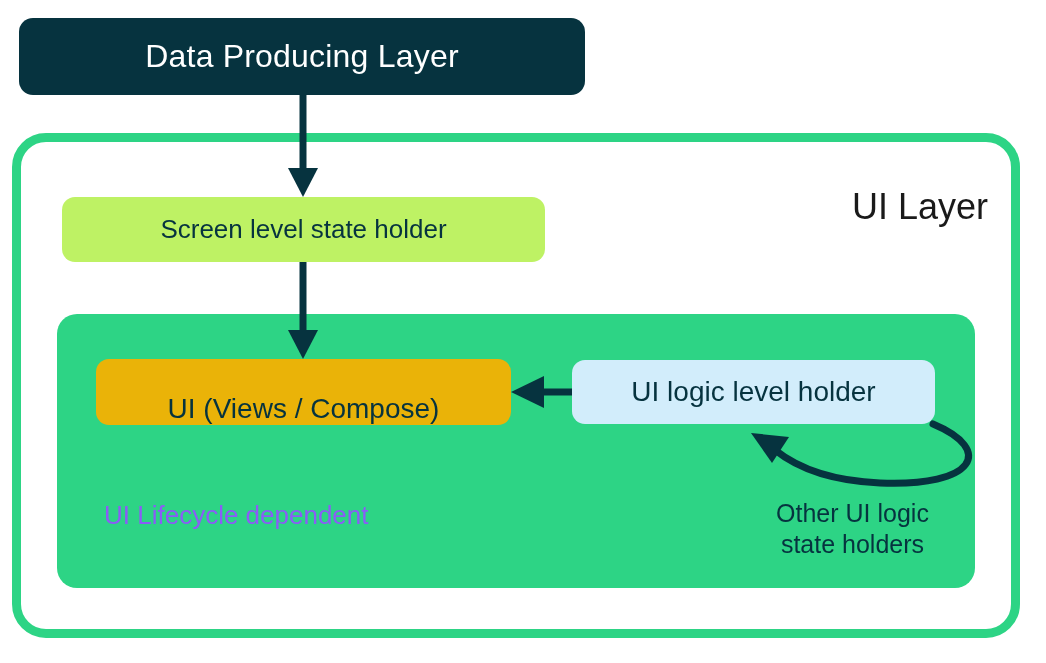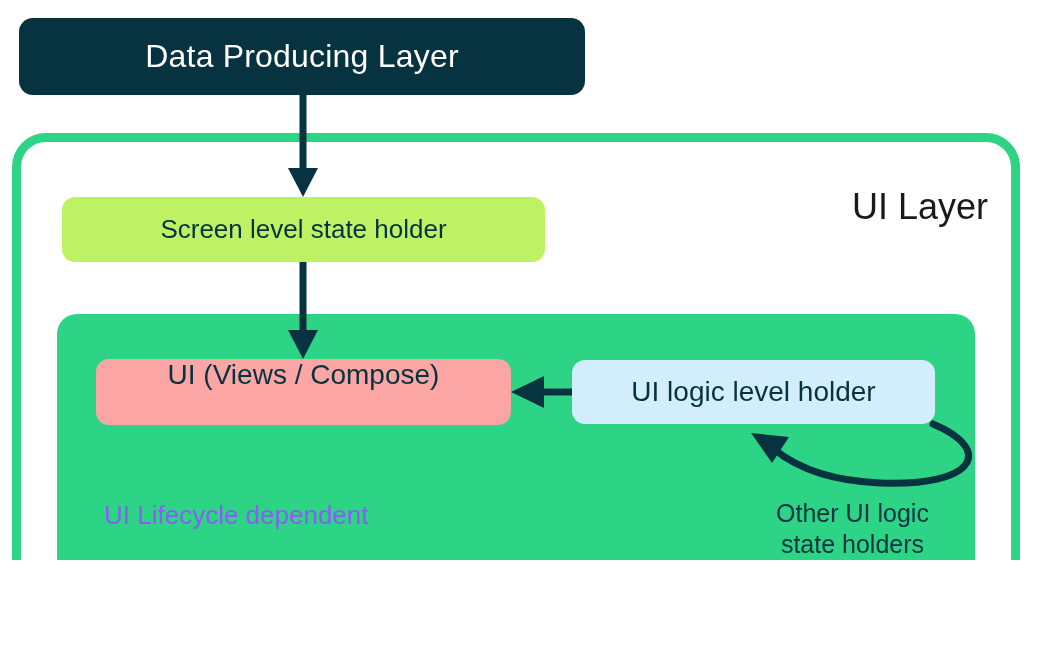--- a/index.html
+++ b/index.html
@@ -6,21 +6,21 @@
     margin: 0;
     padding: 0;
     background: #ffffff;
   }
   body {
     font-family: "Liberation Sans", sans-serif;
   }
   #canvas {
     position: relative;
     width: 1046px;
-    height: 560px;
+    height: 663px;
     background: #ffffff;
     overflow: hidden;
   }
 
   
   .box-data-producing {
     position: absolute;
     left: 19px;
     top: 18px;
     width: 566px;
@@ -98,24 +98,24 @@
     white-space: nowrap;
   }
 
   
   .box-ui-views {
     position: absolute;
     left: 96px;
     top: 359px;
     width: 415px;
     height: 66px;
-    background: #fca5a5;
+    background: #eab308;
     border-radius: 13px;
     display: flex;
-    align-items: flex-start;
+    align-items: flex-end;
     justify-content: center;
   }
   .box-ui-views .label {
     color: #06333F;
     font-size: 28px;
     white-space: nowrap;
   }
 
   
   .box-ui-logic {

